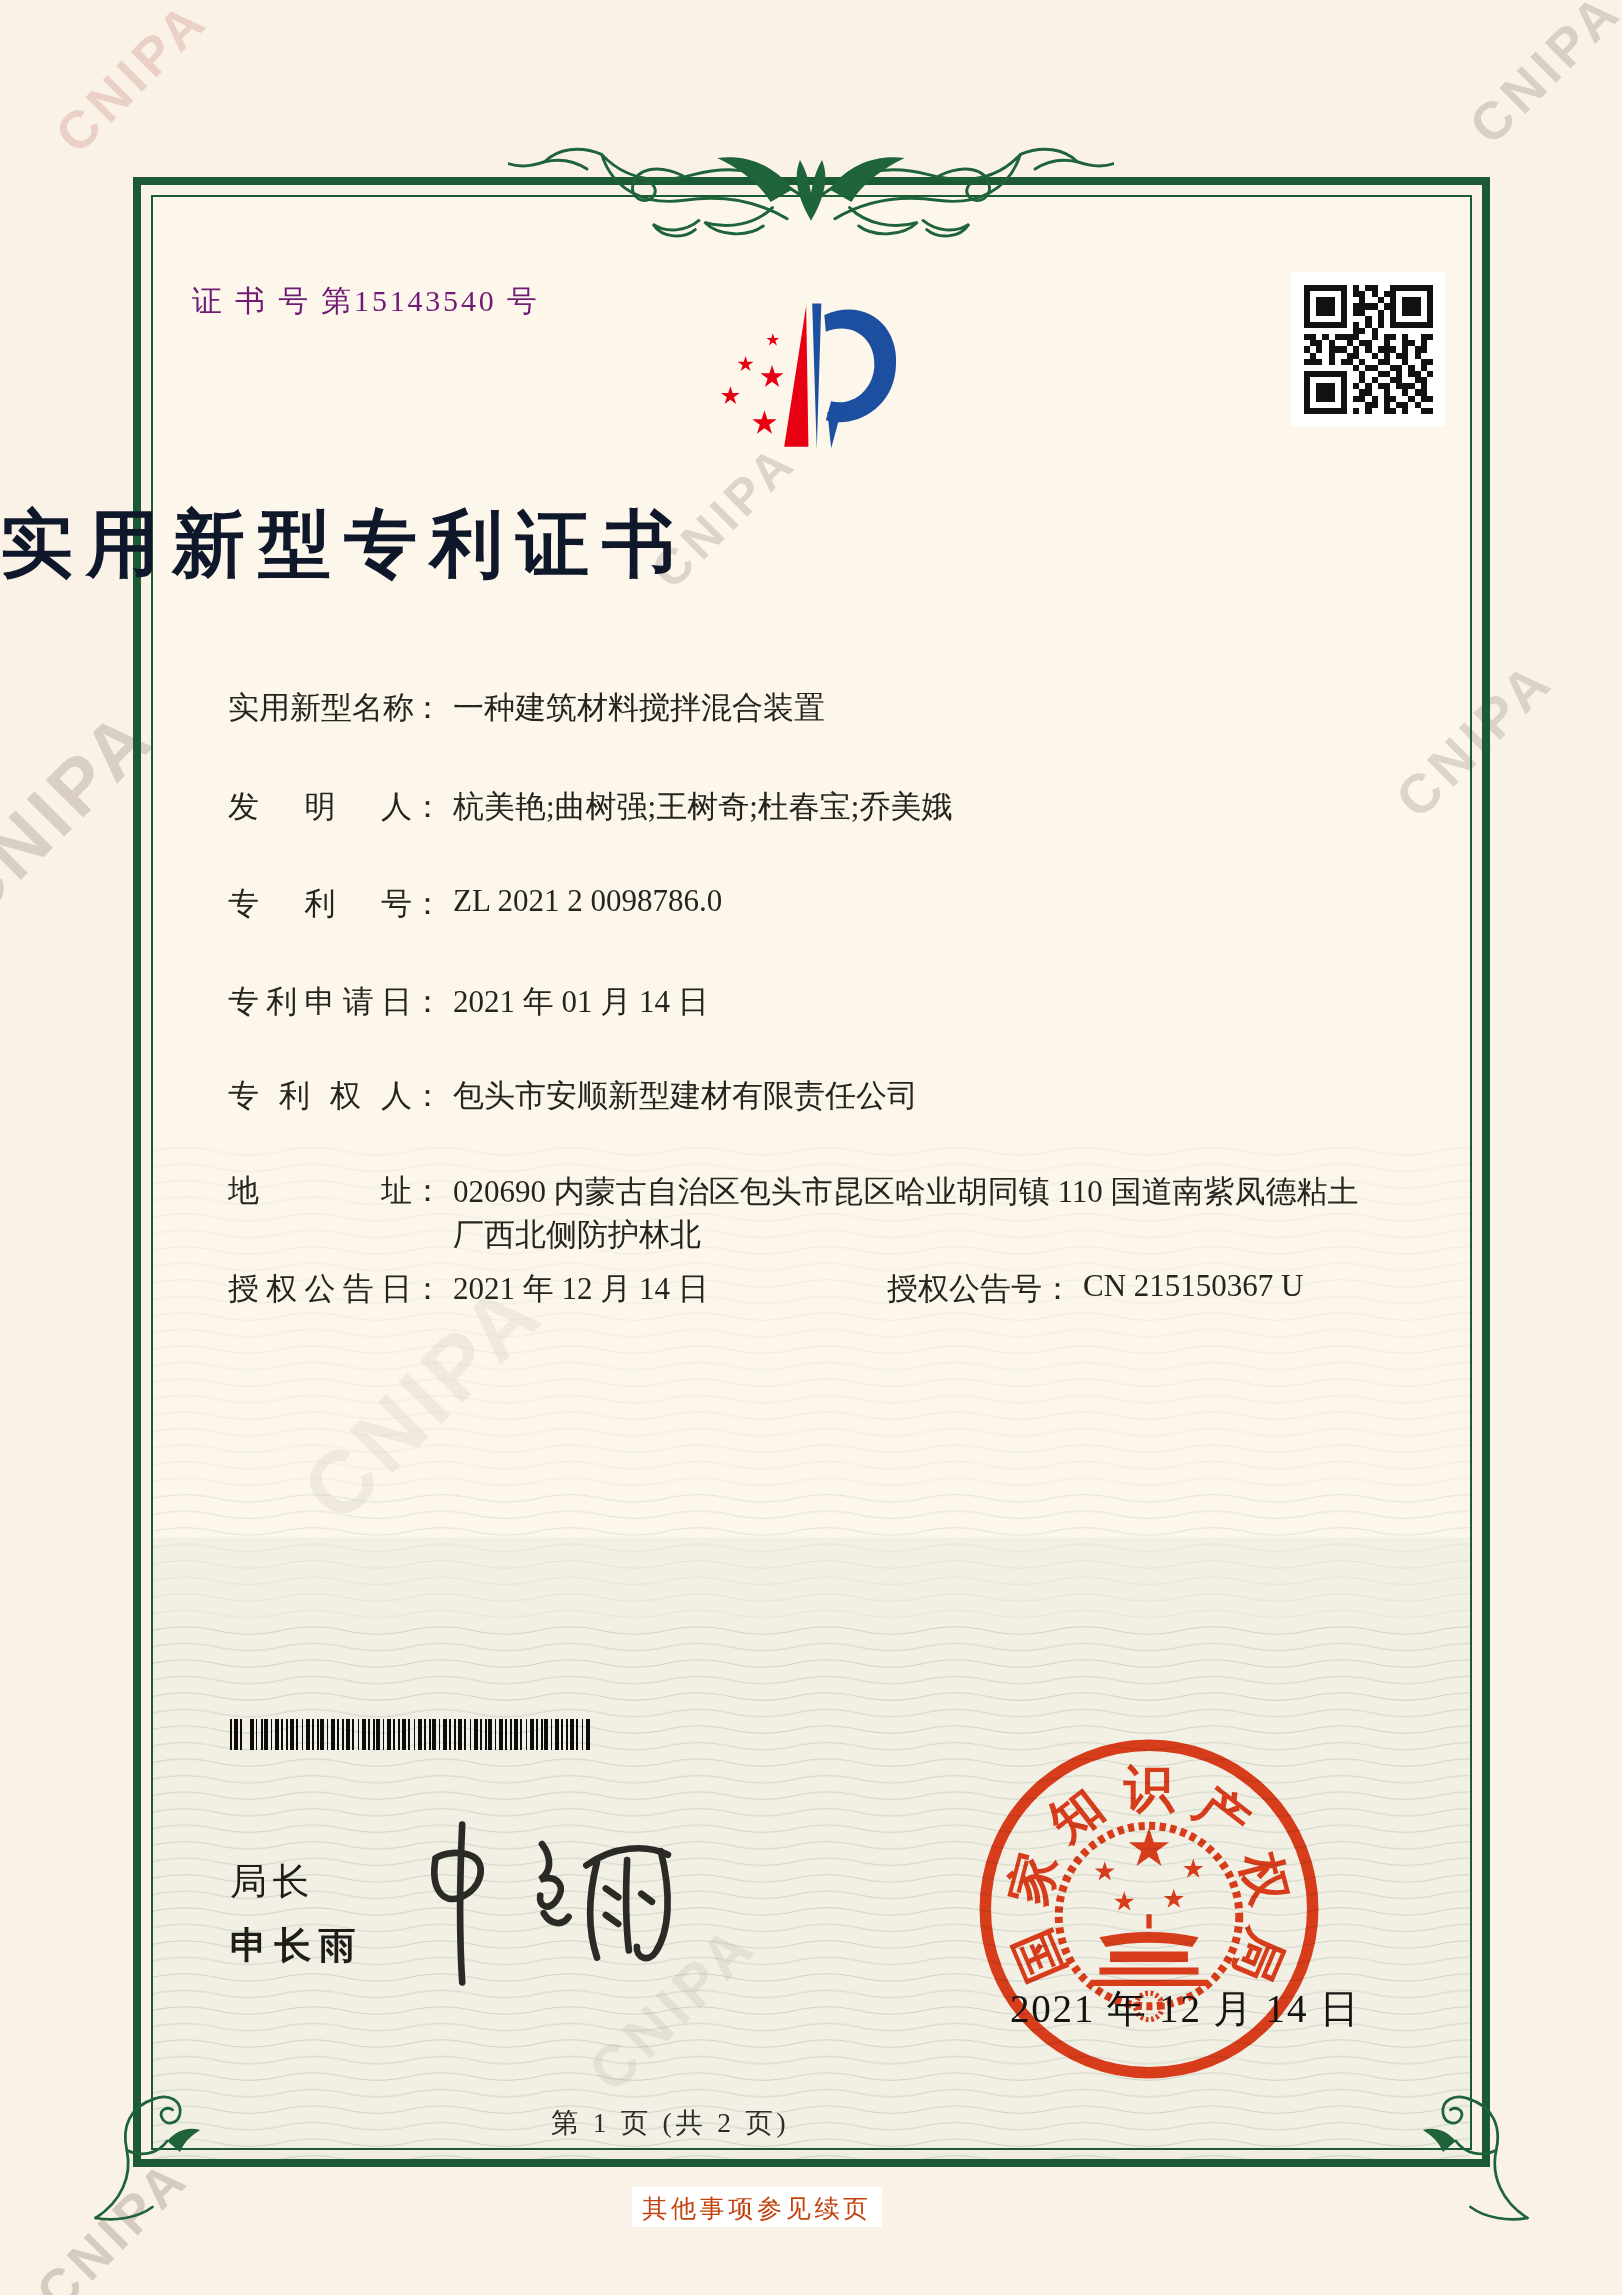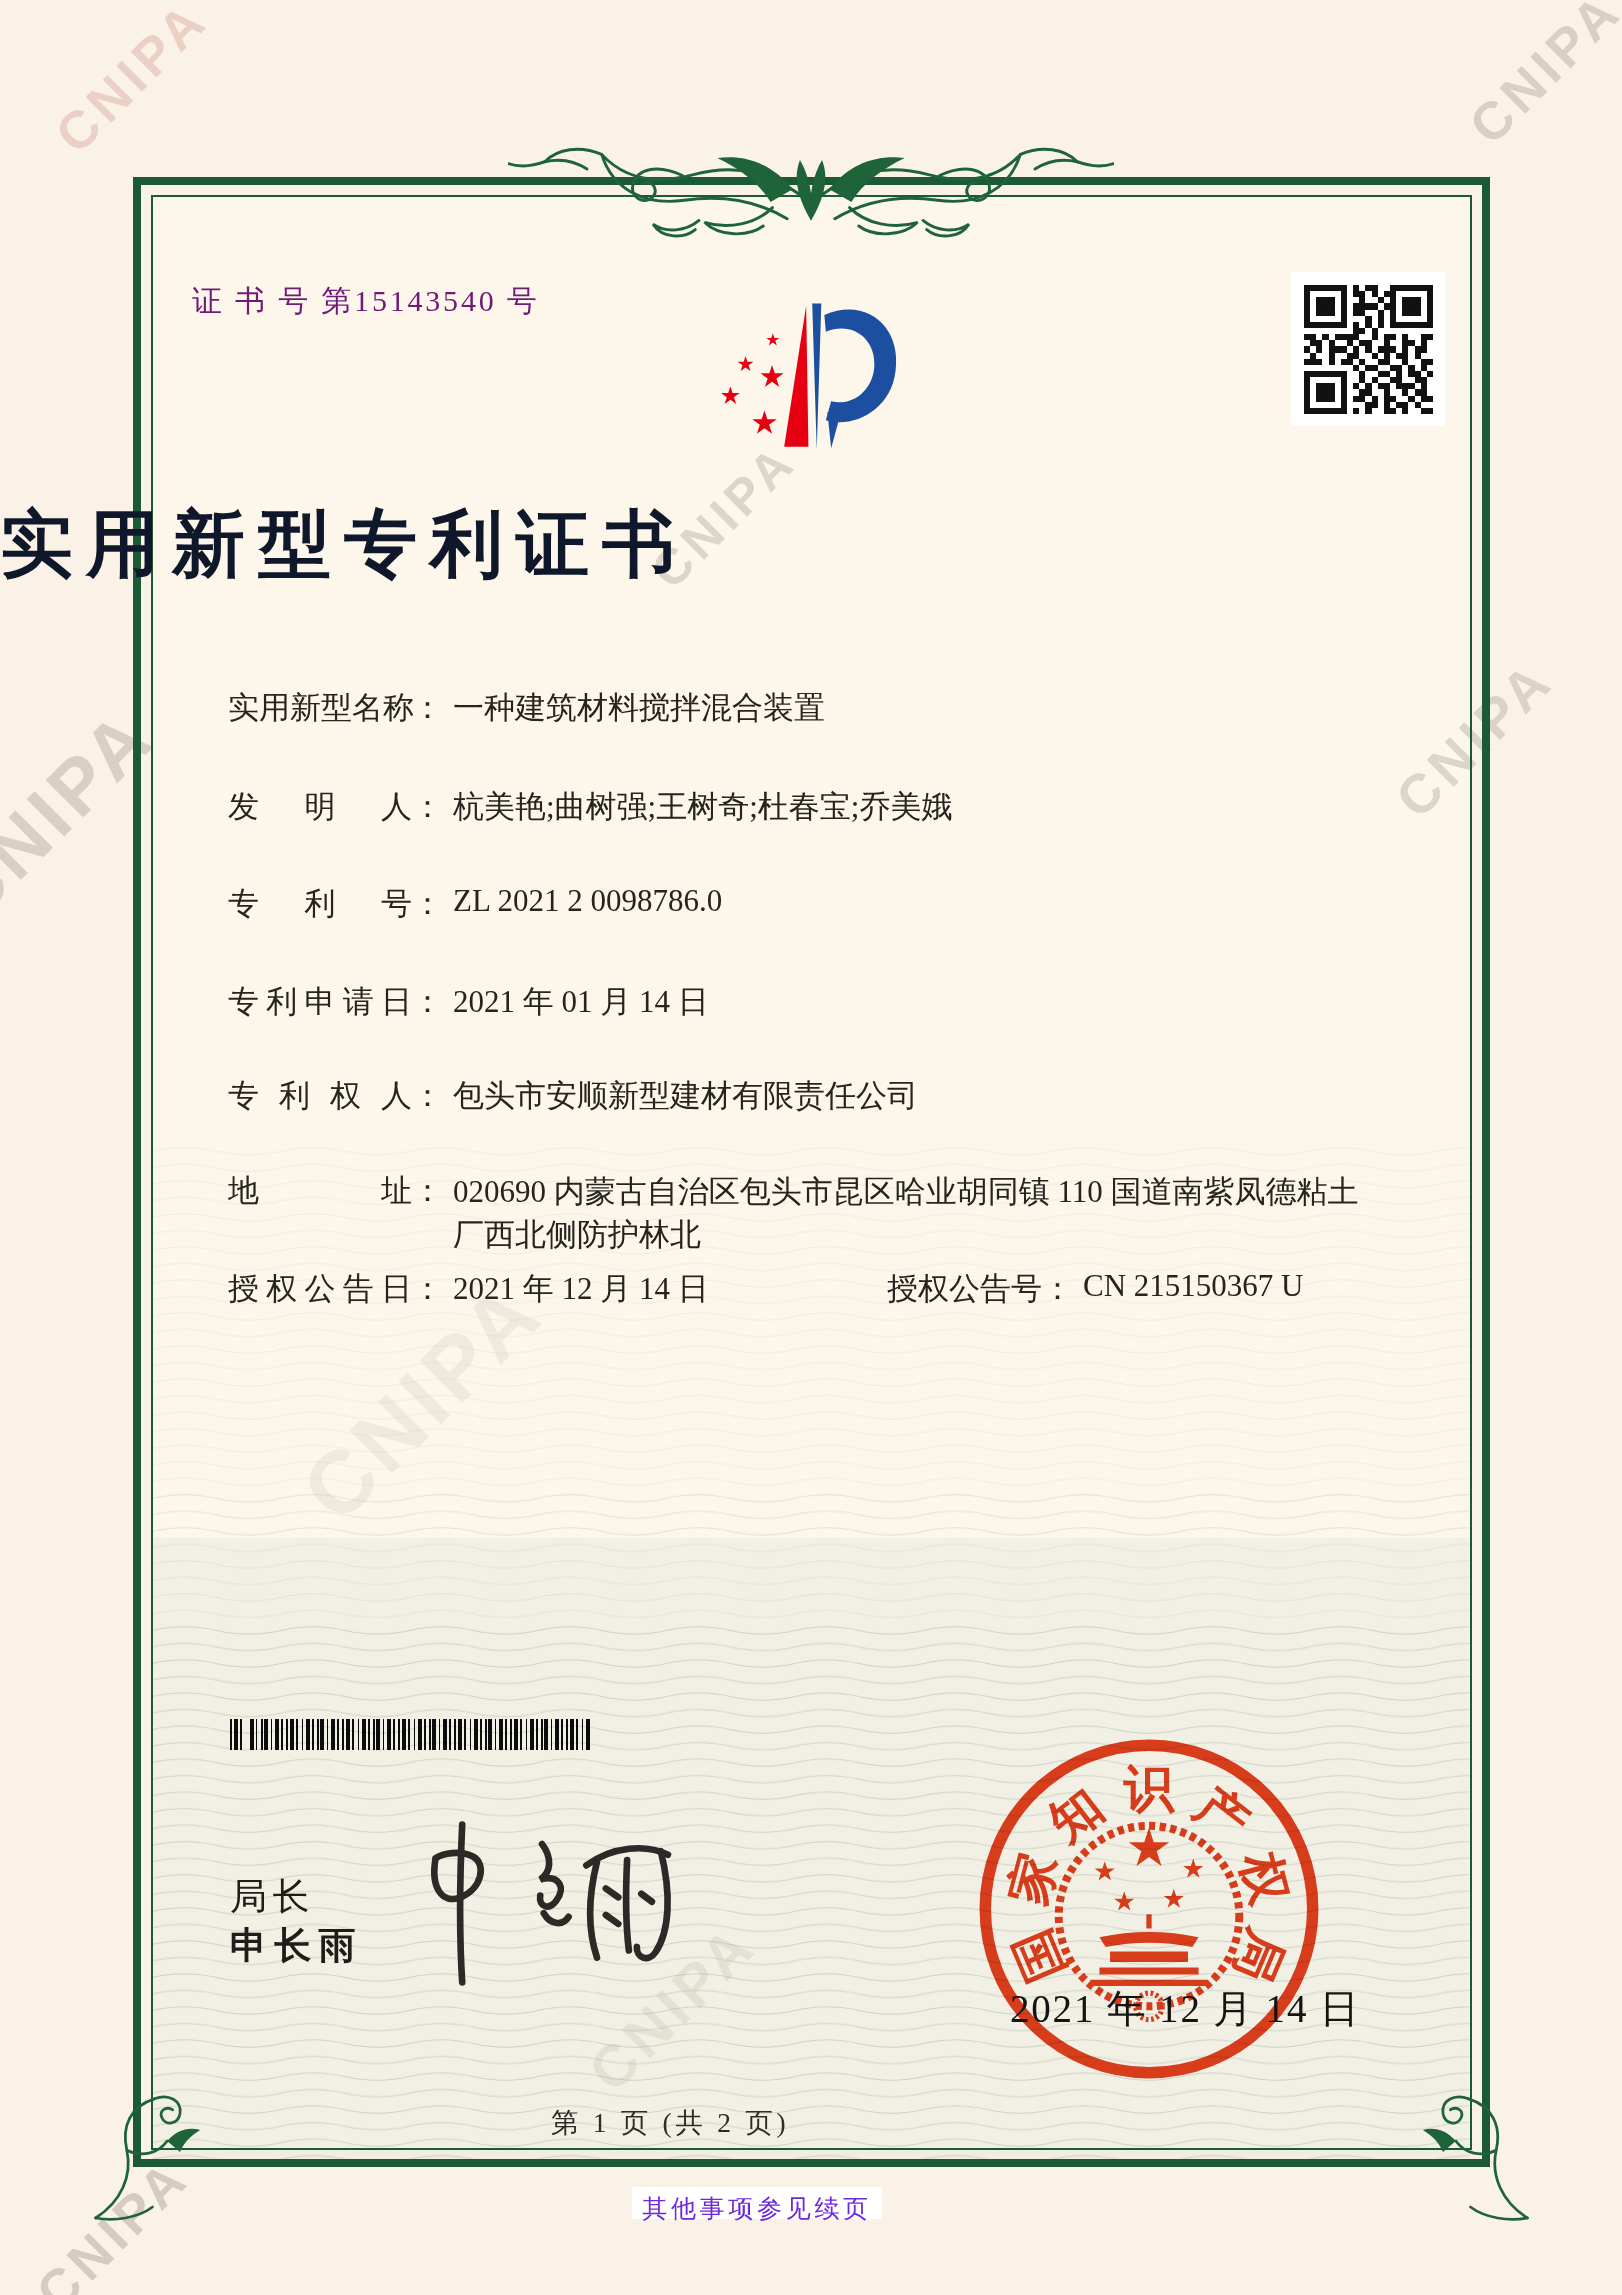--- a/index.html
+++ b/index.html
@@ -40,34 +40,34 @@
   .barcode{position:absolute;left:230px;top:1719px;width:360px;height:31px;
     background:repeating-linear-gradient(90deg,
       #0c0c0c 0 1.8px,transparent 1.8px 3.7px,#0c0c0c 3.7px 8.3px,transparent 8.3px 10px,
       #0c0c0c 10px 12px,transparent 12px 15.6px,#0c0c0c 15.6px 16.5px,transparent 16.5px 20px,
       #0c0c0c 20px 24px,transparent 24px 26px,#0c0c0c 26px 27.5px,transparent 27.5px 31px,
       #0c0c0c 31px 33px,transparent 33px 34px,#0c0c0c 34px 38px,transparent 38px 41px,
       #0c0c0c 41px 42px,transparent 42px 45px,#0c0c0c 45px 49px,transparent 49px 51px,
       #0c0c0c 51px 53px,transparent 53px 56px);}
   
   .director-label{position:absolute;left:230px;top:1857px;font-size:37px;letter-spacing:5.5px;
-                  font-family:"Liberation Sans",sans-serif;font-weight:500;color:#1e1d1a;margin-top:15px;}
+                  font-family:"Liberation Sans",sans-serif;font-weight:500;color:#1e1d1a;}
   .director-name{position:absolute;left:230px;top:1921px;font-size:37px;letter-spacing:7.3px;
                  font-family:"Liberation Sans",sans-serif;font-weight:700;color:#1e1d1a;}
   .sig{position:absolute;left:409px;top:1814px;}
   
   .seal{position:absolute;left:972px;top:1732px;mix-blend-mode:multiply;opacity:.95;}
   #seal-text text{font-size:57px;font-weight:700;fill:#e23511;font-family:"Liberation Serif",serif;}
   .seal-date{position:absolute;left:1010px;top:1982px;font-size:39px;letter-spacing:1.8px;
              color:#141312;z-index:6;}
   
   .footer-page{position:absolute;left:551px;top:2105px;width:478px;text-align:left;
                font-size:27.5px;letter-spacing:3.7px;color:#2e2c26;}
-  .note-box{position:absolute;left:632px;top:2187px;width:250px;height:32px;background:#ffffff;
-            text-align:center;line-height:44px;font-size:25px;letter-spacing:3.7px;color:#6d28d9;}
+  .note-box{position:absolute;left:632px;top:2187px;width:250px;height:40px;background:#ffffff;
+            text-align:center;line-height:44px;font-size:25px;letter-spacing:3.7px;color:#c2410c;}
   
   .qr-box{position:absolute;left:1291px;top:272px;width:154px;height:154px;background:#ffffff;}
   .qr-box svg{position:absolute;left:13px;top:13px;}
   
   .logo{position:absolute;left:691px;top:268px;}
   .orn-top{position:absolute;left:508px;top:112px;}
   .orn-bl{position:absolute;left:81px;top:2064px;}
   .orn-br{position:absolute;left:1377px;top:2064px;}
 </style>
 </head>

